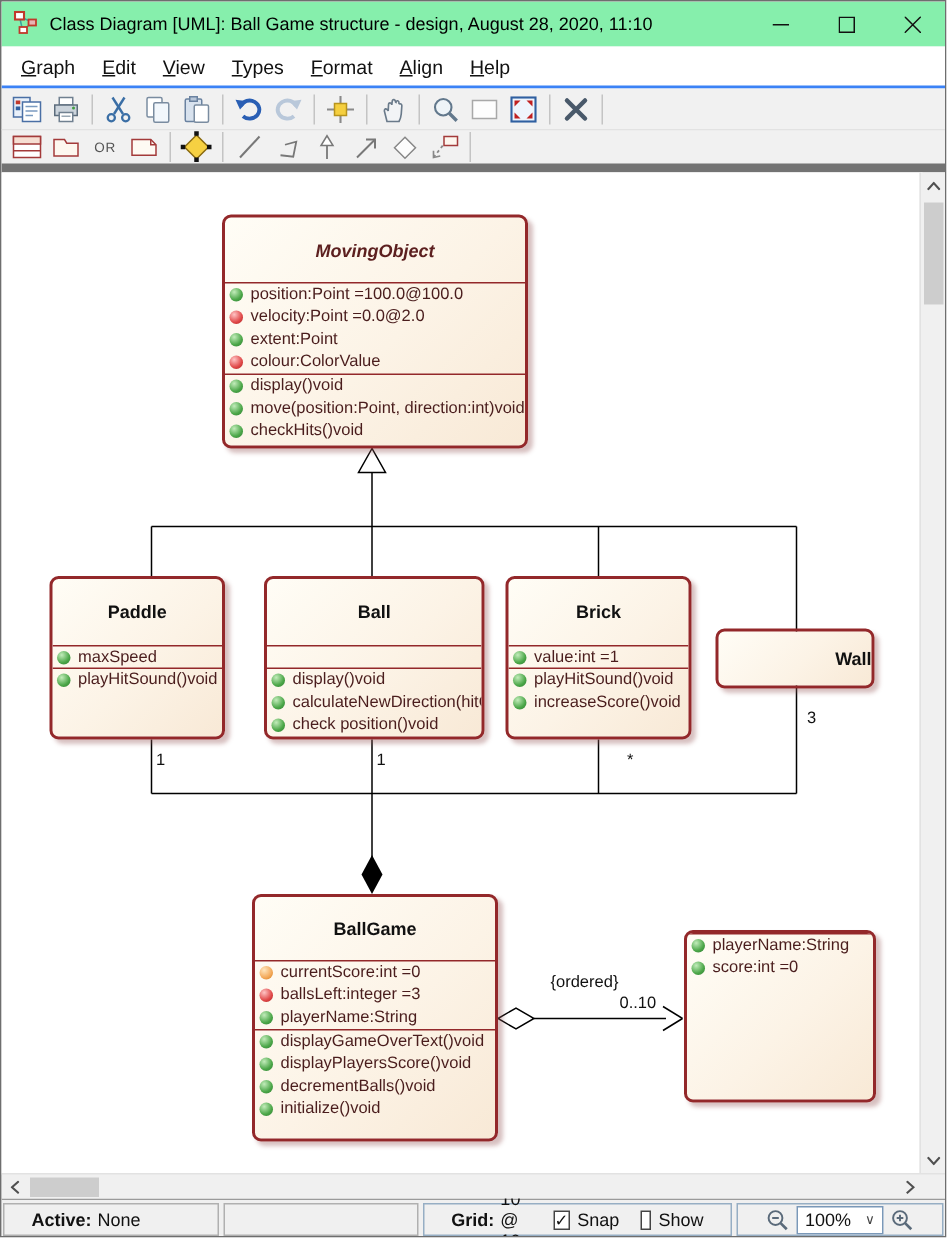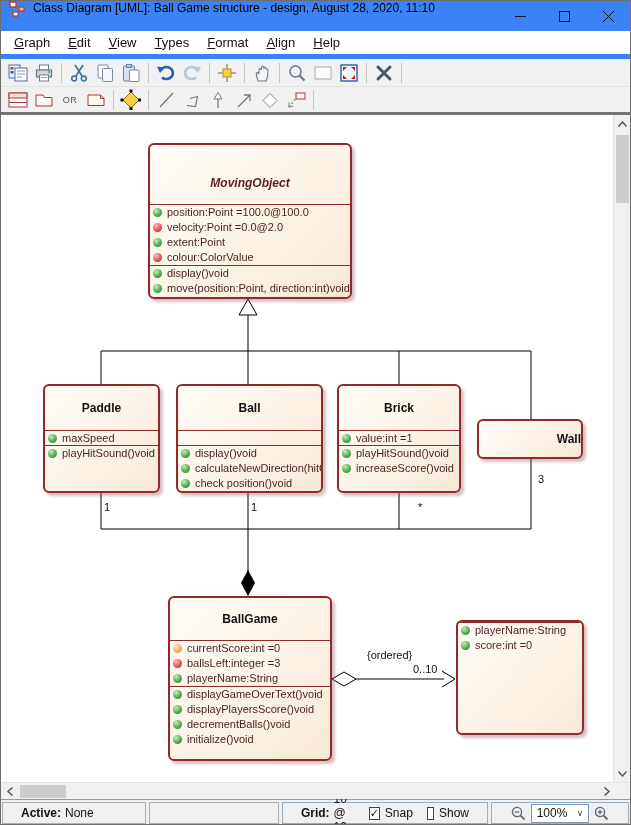--- a/index.html
+++ b/index.html
@@ -1,35 +1,35 @@
 <!DOCTYPE html>
 <html><head>
 <meta charset="utf-8">
 <style>
   * { margin:0; padding:0; box-sizing:border-box; }
   html,body { width:631px; height:825px; }
   body { font-family:"Liberation Sans", sans-serif; background:#fff; }
   .window { width:631px; height:825px; border:1px solid #6e6e6e; display:flex; flex-direction:column; overflow:hidden; background:#f0f0f0; }
 
   
-  .titlebar { height:30px; background:#3b82f6; display:flex; align-items:flex-start; flex:0 0 30px; }
+  .titlebar { height:30px; background:#86efac; display:flex; align-items:center; flex:0 0 30px; }
   .app-icon { width:18px; height:18px; margin:0 6px 0 8px; flex:0 0 18px; }
   .title-text { font-size:12px; color:#000; flex:1 1 auto; white-space:nowrap; overflow:hidden; }
   .win-btn { width:44px; height:30px; display:flex; align-items:center; justify-content:center; color:#222; font-size:13px; }
   .win-btn svg { display:block; }
 
   
-  .menubar { height:28px; background:#fff; display:flex; align-items:center; padding-left:4px; flex:0 0 28px; border-bottom:5px solid #3b82f6; }
+  .menubar { height:28px; background:#fff; display:flex; align-items:center; padding-left:4px; flex:0 0 28px; border-bottom:2px solid #3b82f6; }
   .menu-item { display:inline-block; font-size:13px; color:#111; padding:4px 9px; }
   .menu-item::first-letter { text-decoration:underline; }
 
   
   .toolbar { height:28px; background:#f1f1f1; display:flex; align-items:center; padding-left:4px; flex:0 0 28px; }
   .toolbar.row1 { border-bottom:1px solid #e2e2e2; }
-  .toolbar.row2 { border-bottom:3px solid #737373; }
+  .toolbar.row2 { border-bottom:6px solid #737373; }
   .tbtn { width:26px; height:24px; display:flex; align-items:center; justify-content:center; }
   .tsep { width:1px; height:20px; background:#c4c4c4; margin:0 4px; }
   .or-label { font-size:9px; color:#555; letter-spacing:0.5px; }
 
   
   .canvas-wrap { position:relative; height:667px; flex:0 0 667px; background:#fff; }
   .diagram { position:absolute; left:0; top:0; width:614px; height:667px; background:#fff; overflow:hidden; }
   .diagram svg.wires { position:absolute; left:0; top:0; }
 
   .uml-class { position:absolute; border:2px solid #93282a; border-radius:6px;
@@ -295,21 +295,21 @@
         <line x1="247" y1="414" x2="247" y2="457" stroke="#000"></line>
         <polygon points="247,455 254,468 247,481 240,468" fill="#000"></polygon>
 
         <polygon points="331,564 343,557 355,564 343,571" fill="#fff" stroke="#000"></polygon>
         <line x1="355" y1="564" x2="443" y2="564" stroke="#000"></line>
         <line x1="441" y1="556" x2="454" y2="564" stroke="#000"></line>
         <line x1="441" y1="572" x2="454" y2="564" stroke="#000"></line>
       </svg>
 
     <div class="uml-class" style="left: 147px; top: 28px; width: 204px; height: 156px;">
-          <div class="uml-title abstract" style="height: 43px; margin-top: 16px;">MovingObject</div>
+          <div class="uml-title abstract" style="height: 43px;">MovingObject</div>
           <div class="uml-comp" style="height: 61px;">
             <div class="uml-row">
               <span class="vis green"></span>
               <span>position:Point =100.0@100.0</span>
             </div>
             <div class="uml-row">
               <span class="vis red"></span>
               <span>velocity:Point =0.0@2.0</span>
             </div>
             <div class="uml-row">
@@ -323,23 +323,27 @@
           </div>
           <div class="uml-comp fill">
             <div class="uml-row">
               <span class="vis green"></span>
               <span>display()void</span>
             </div>
             <div class="uml-row">
               <span class="vis green"></span>
               <span>move(position:Point, direction:int)void</span>
             </div>
-          </div>
-        </div>
-        <div class="uml-class" style="left: 42px; top: 269px; width: 117px; height: 109px;">
+            <div class="uml-row">
+              <span class="vis green"></span>
+              <span>checkHits()void</span>
+            </div>
+          </div>
+        </div>
+        <div class="uml-class" style="left: 32px; top: 269px; width: 117px; height: 109px;">
           <div class="uml-title" style="height: 44px;">Paddle</div>
           <div class="uml-comp" style="height: 15px;">
             <div class="uml-row">
               <span class="vis green"></span>
               <span>maxSpeed</span>
             </div>
           </div>
           <div class="uml-comp fill">
             <div class="uml-row">
               <span class="vis green"></span>

